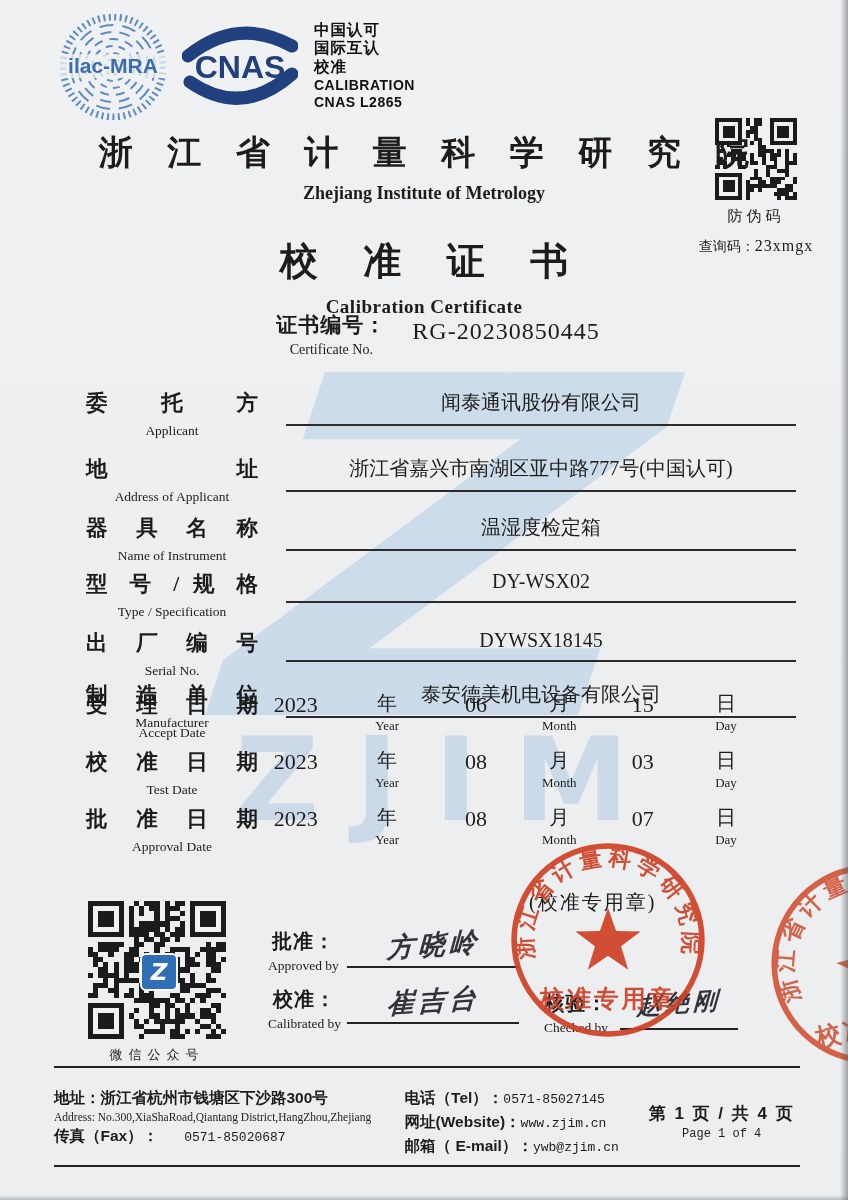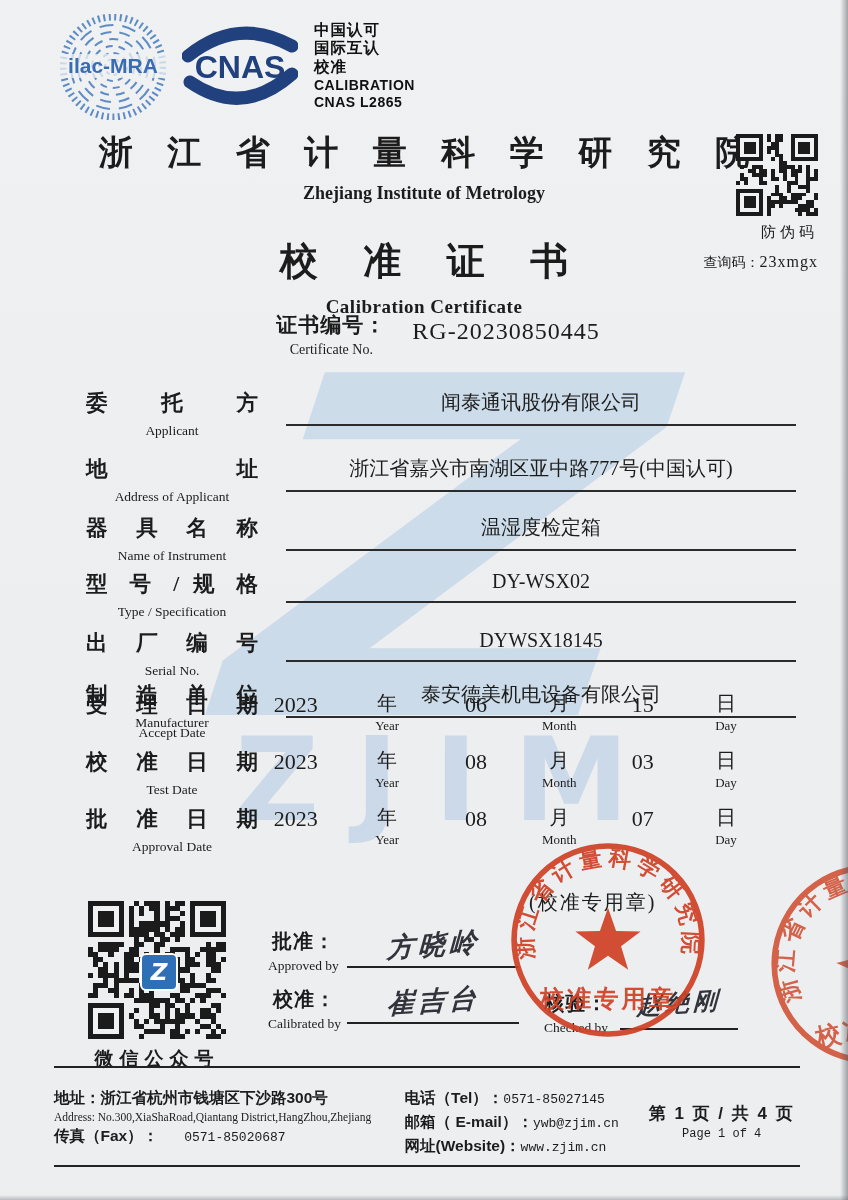--- a/index.html
+++ b/index.html
@@ -31,21 +31,21 @@
         color:#111;margin-top:-2px;}
   .accred-lines div:nth-child(-n+3){font-size:15.5px;letter-spacing:1px;}
   .accred-lines div:nth-child(n+4){font-size:14px;letter-spacing:.5px;}
 
   
   .institute{position:absolute;top:130px;left:0;width:100%;text-align:center;z-index:2;}
   .inst-cn{font-size:34px;font-weight:bold;letter-spacing:13px;padding-left:13px;}
   .inst-en{font-size:18px;font-weight:bold;margin-top:7px;}
 
   
-  .security{position:absolute;top:134px;right:30px;width:124px;text-align:right;z-index:2;}
+  .security{position:absolute;top:118px;right:30px;width:124px;text-align:center;z-index:2;}
   .qr-s{width:82px;height:82px;}
   .sec-label{margin-top:3px;font-size:15px;letter-spacing:4px;font-weight:500;}
   .sec-query{margin-top:11px;font-size:14px;white-space:nowrap;}
   .sec-query .qv{font-size:16px;letter-spacing:1px;}
 
   
   .cert-title{position:absolute;top:236px;left:0;width:100%;text-align:center;z-index:2;}
   .ct-cn{font-size:38px;font-weight:bold;letter-spacing:18px;padding-left:18px;}
   .ct-en{font-size:19px;font-weight:bold;margin-top:9px;letter-spacing:.5px;}
 
@@ -101,21 +101,21 @@
   .sig-k-box .sig-name{font-size:24px;}
 
   
   .wechat{position:absolute;top:901px;left:88px;width:138px;text-align:center;z-index:2;}
   .qr-w-wrap{position:relative;width:138px;height:138px;}
   .qr-w{width:138px;height:138px;}
   .wx-logo{position:absolute;top:52px;left:52px;width:34px;height:34px;background:#2f6fb5;
         border:2px solid #fff;border-radius:6px;color:#fff;display:flex;align-items:center;
         justify-content:center;font-family:"DejaVu Sans",sans-serif;font-weight:bold;
         font-size:23px;font-style:italic;}
-  .wx-label{margin-top:7px;font-size:19px;letter-spacing:6px;font-weight:700;white-space:nowrap;}
+  .wx-label{margin-top:7px;font-size:13px;letter-spacing:6px;font-weight:400;white-space:nowrap;}
 
   
   .footer{position:absolute;top:1066px;left:54px;right:48px;height:77px;z-index:2;
         border-top:2.5px solid #222;border-bottom:2.5px solid #222;
         display:flex;padding-top:20px;box-sizing:content-box;}
   .f-left{width:47%;}
   .f-right{width:32%;}
   .f-page{width:21%;text-align:center;padding-top:14px;}
   .f-line{white-space:nowrap;}
   .f-cjk{font-size:15.5px;font-weight:bold;font-family:"Liberation Sans",sans-serif;}
@@ -789,22 +789,22 @@
   </div>
 
   <div class="footer">
     <div class="f-left">
       <div class="f-line"><span class="f-cjk">地址：</span><span class="f-cjk">浙江省杭州市钱塘区下沙路300号</span></div>
       <div class="f-line f-en-addr">Address:  No.300,XiaShaRoad,Qiantang District,HangZhou,Zhejiang</div>
       <div class="f-line f-fax"><span class="f-cjk">传真（Fax）：</span><span class="f-val">0571-85020687</span></div>
     </div>
     <div class="f-right">
       <div class="f-line"><span class="f-cjk">电话（Tel）：</span><span class="f-val">0571-85027145</span></div>
+      <div class="f-line"><span class="f-cjk">网址(Website)：</span><span class="f-val">www.zjim.cn</span></div>
       <div class="f-line"><span class="f-cjk">邮箱（ E-mail）：</span><span class="f-val">ywb@zjim.cn</span></div>
-      <div class="f-line"><span class="f-cjk">网址(Website)：</span><span class="f-val">www.zjim.cn</span></div>
     </div>
     <div class="f-page">
       <div class="fp-cn">第 1 页 / 共 4 页</div>
       <div class="fp-en">Page 1 of 4</div>
     </div>
   </div>
 
   <div class="edge-r"></div>
   <div class="edge-b"></div>
 </div>

